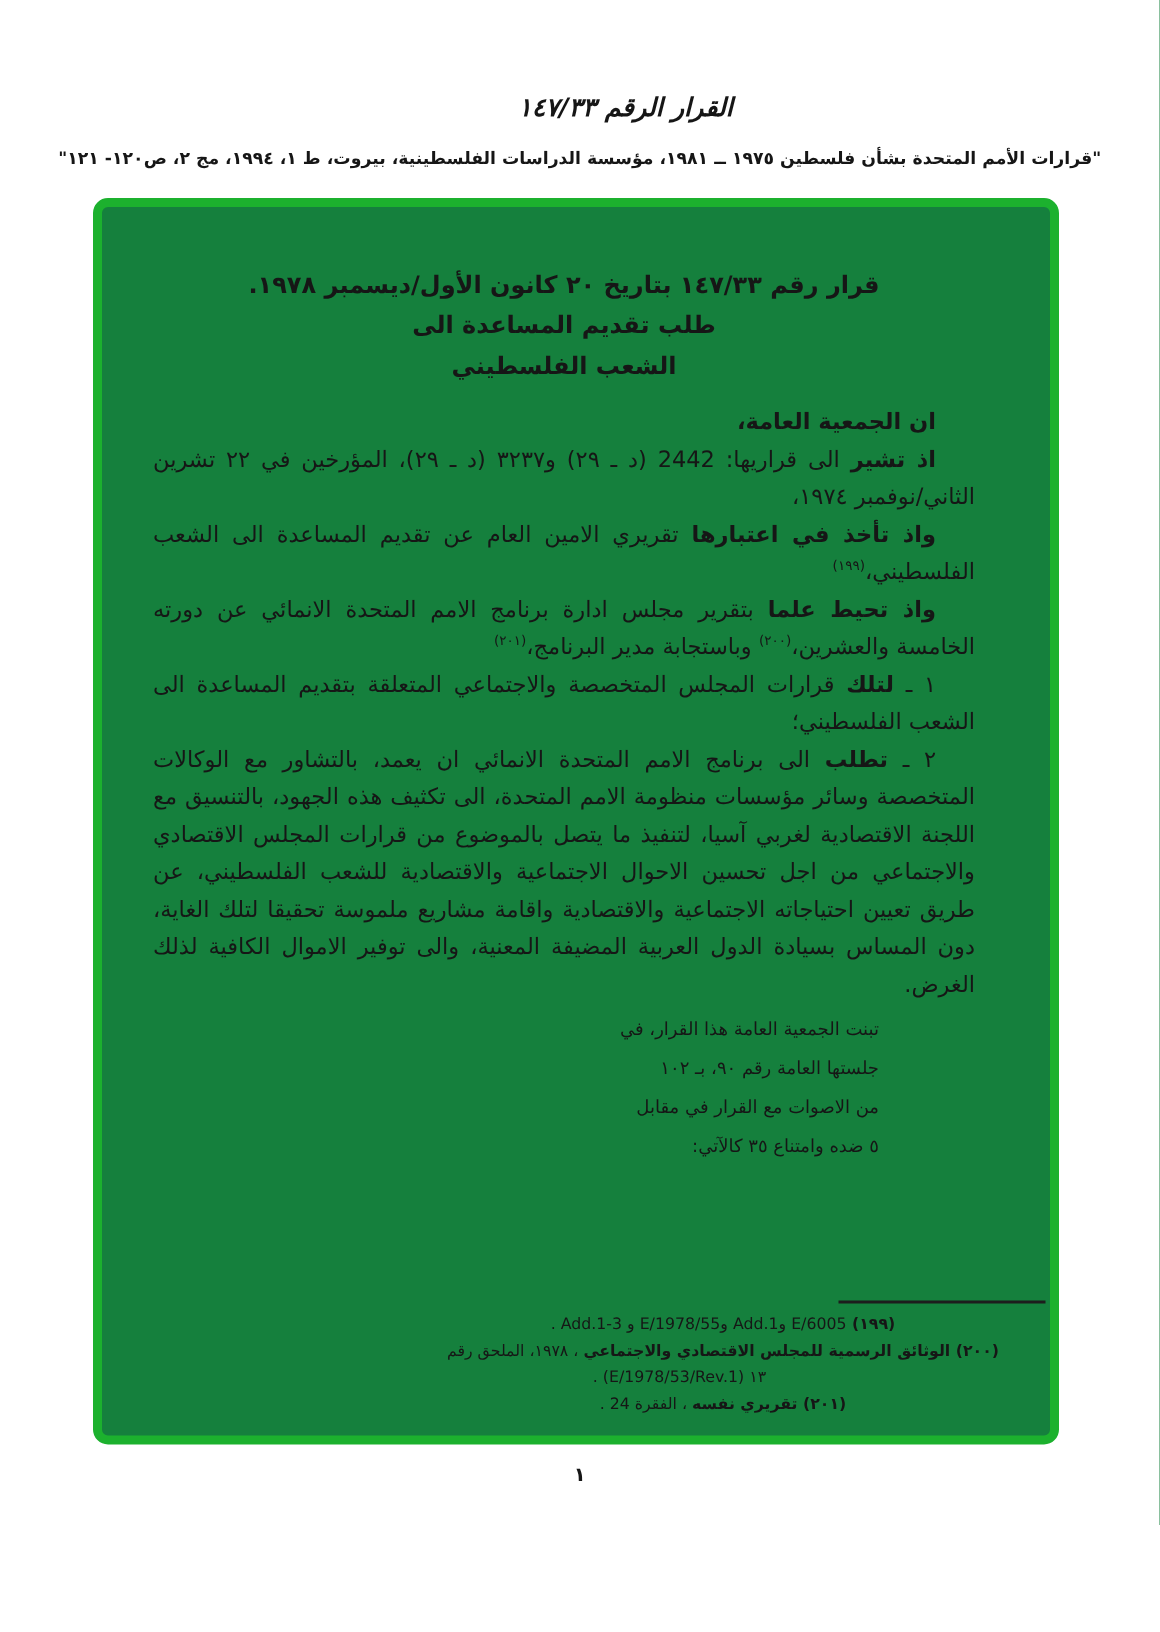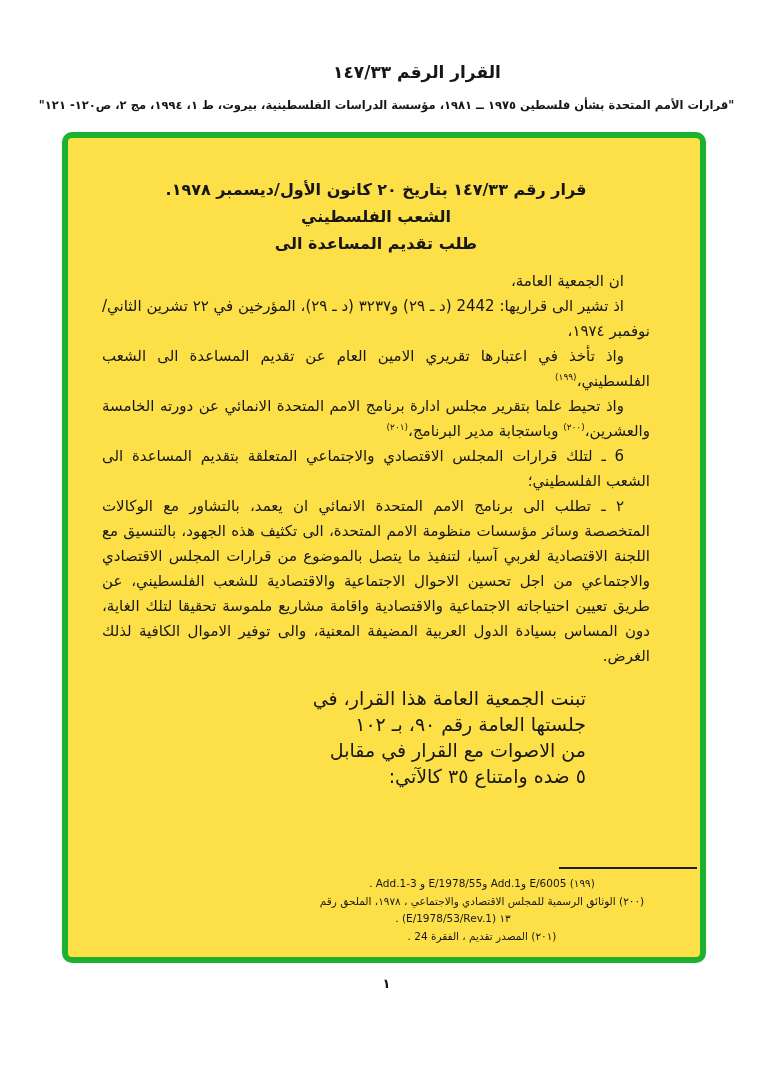--- a/index.html
+++ b/index.html
@@ -9,103 +9,103 @@
     position:relative;
     font-family:"DejaVu Sans", sans-serif;
     color:#161616;
     overflow:hidden;
   }
   
   .hdr-title{
     position:absolute;top:62px;left:0;right:0;
     text-align:center;padding-left:61px;
     direction:rtl;
-    font-size:17px;font-weight:bold;letter-spacing:.2px;
+    font-size:17px;font-weight:bold;letter-spacing:.2px;font-style:italic;
   }
   .hdr-cite{
     position:absolute;top:98px;left:0;right:0;
     text-align:center;direction:rtl;white-space:nowrap;
     font-size:11.5px;font-weight:bold;
   }
   
   .frame{
     position:absolute;left:62px;top:132px;
     width:632px;height:819px;
     border:6px solid #1cb12e;
     border-radius:10px;
-    background:#fde047;
+    background:#15803d;
   }
   .frame-pad{
     position:absolute;top:0;left:0;right:0;bottom:0;
     padding:38px 50px 0 34px;
   }
   
   .doc-title{direction:rtl;text-align:center;font-weight:bold;
     font-size:16px;line-height:27px;margin-bottom:12px;}
   
   .doc-body{direction:rtl;text-align:justify;font-size:15px;line-height:25px;}
   .doc-body p{margin:0;text-indent:26px;}
   .doc-body sup{font-size:9px;line-height:0;}
   
-  .adoption{direction:rtl;width:372px;margin:16px 64px 0 auto;line-height:26px;font-size:19px;}
+  .adoption{direction:rtl;width:372px;margin:4px 64px 0 auto;line-height:26px;font-size:12px;}
   .adoption .a-right{text-align:right;}
   .adoption .a-left{text-align:right;}
   
   .footnotes{
     position:absolute;right:3px;bottom:12px;width:430px;
     direction:rtl;text-align:right;
     font-size:10.5px;line-height:17.5px;
   }
   .fn-rule{width:138px;border-top:2px solid #1d1d1d;margin-bottom:6px;}
   .fn-line{margin:0;text-align:center;}
   .fn-indent{padding-right:58px;}
   
   .page-num{
     position:absolute;top:976px;left:0;right:0;
     text-align:center;font-size:13px;font-weight:bold;
   }
-  .b{font-weight:normal;}
+  .b{font-weight:bold;}
 </style>
 </head>
 <body>
 
 <div class="hdr-title">القرار الرقم ١٤٧/٣٣</div>
 <div class="hdr-cite">"قرارات الأمم المتحدة بشأن فلسطين ١٩٧٥ ــ ١٩٨١، مؤسسة الدراسات الفلسطينية، بيروت، ط ١، ١٩٩٤، مج ٢، ص١٢٠- ١٢١"</div>
 
 <div class="frame">
   <div class="frame-pad">
 
     <div class="doc-title">
       <div>قرار رقم ١٤٧/٣٣ بتاريخ ٢٠ كانون الأول/ديسمبر ١٩٧٨.</div>
+      <div>طلب تقديم المساعدة الى</div>
       <div>الشعب الفلسطيني</div>
-      <div>طلب تقديم المساعدة الى</div>
     </div>
 
     <div class="doc-body" id="doc-body">
         <p><span class="b">ان الجمعية العامة،</span></p>
         <p><span class="b">اذ تشير</span><span> الى قراريها: 2442 (د ـ ٢٩) و٣٢٣٧ (د ـ ٢٩)، المؤرخين في ٢٢ تشرين الثاني/نوفمبر ١٩٧٤،</span></p>
         <p><span class="b">واذ تأخذ في اعتبارها</span><span> تقريري الامين العام عن تقديم المساعدة الى الشعب الفلسطيني،</span><sup>(١٩٩)</sup></p>
         <p><span class="b">واذ تحيط علما</span><span> بتقرير مجلس ادارة برنامج الامم المتحدة الانمائي عن دورته الخامسة والعشرين،</span><sup>(٢٠٠)</sup><span>  وباستجابة مدير البرنامج،</span><sup>(٢٠١)</sup></p>
-        <p><span>6 ـ </span><span class="b">لتلك</span><span> قرارات المجلس الاقتصادي والاجتماعي المتعلقة بتقديم المساعدة الى الشعب الفلسطيني؛</span></p>
+        <p><span>١ ـ </span><span class="b">لتلك</span><span> قرارات المجلس المتخصصة والاجتماعي المتعلقة بتقديم المساعدة الى الشعب الفلسطيني؛</span></p>
         <p><span>٢ ـ </span><span class="b">تطلب</span><span> الى برنامج الامم المتحدة الانمائي ان يعمد، بالتشاور مع الوكالات المتخصصة وسائر مؤسسات منظومة الامم المتحدة، الى تكثيف هذه الجهود، بالتنسيق مع اللجنة الاقتصادية لغربي آسيا، لتنفيذ ما يتصل بالموضوع من قرارات المجلس الاقتصادي والاجتماعي من اجل تحسين الاحوال الاجتماعية والاقتصادية للشعب الفلسطيني، عن طريق تعيين احتياجاته الاجتماعية والاقتصادية واقامة مشاريع ملموسة تحقيقا لتلك الغاية، دون المساس بسيادة الدول العربية المضيفة المعنية، والى توفير الاموال الكافية لذلك الغرض.</span></p>
       </div>
 
     <div class="adoption" id="adoption">
         <div class="a-right">تبنت الجمعية العامة هذا القرار، في</div>
         <div class="a-left">جلستها العامة رقم ٩٠، بـ ١٠٢</div>
         <div class="a-left">من الاصوات مع القرار في مقابل</div>
         <div class="a-left">٥ ضده وامتناع ٣٥ كالآتي:</div>
       </div>
 
     <div class="footnotes">
       <div class="fn-rule"></div>
       <div id="fn-list">
           <div class="fn-line"><span class="b">(١٩٩) </span><span>E/6005 وAdd.1 وE/1978/55 و Add.1-3 .</span></div>
           <div class="fn-line"><span class="b">(٢٠٠) </span><span class="b">الوثائق الرسمية للمجلس الاقتصادي والاجتماعي</span><span> ، ١٩٧٨، الملحق رقم</span></div>
           <div class="fn-line fn-indent"><span>١٣ (E/1978/53/Rev.1) .</span></div>
-          <div class="fn-line"><span class="b">(٢٠١) </span><span class="b">المصدر تقديم</span><span> ، الفقرة 24 .</span></div>
+          <div class="fn-line"><span class="b">(٢٠١) </span><span class="b">تقريري نفسه</span><span> ، الفقرة 24 .</span></div>
         </div>
     </div>
 
   </div>
 </div>
 
 <div class="page-num">١</div>
 
 </body></html>

